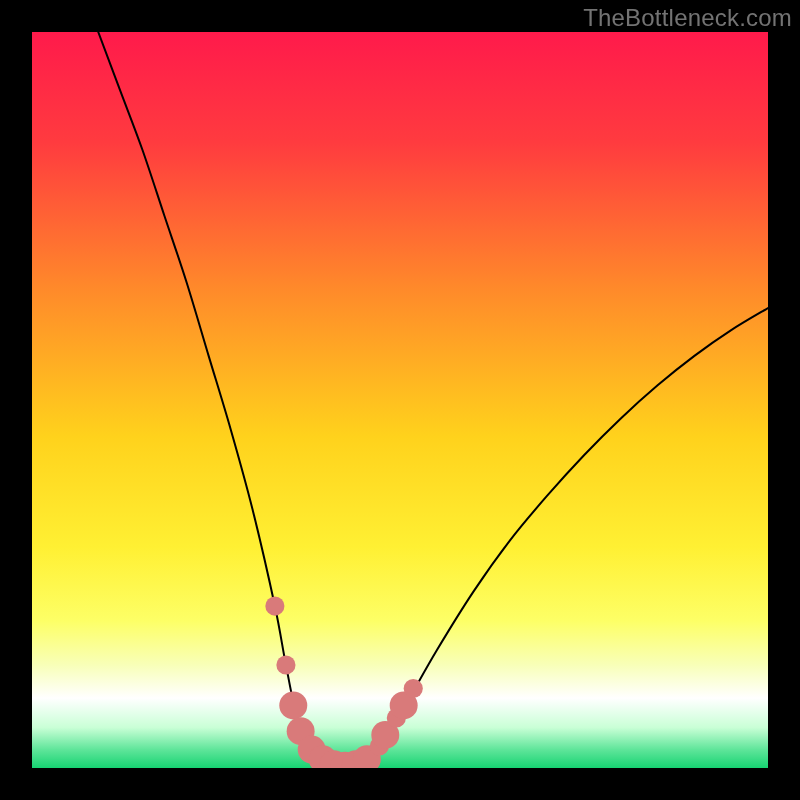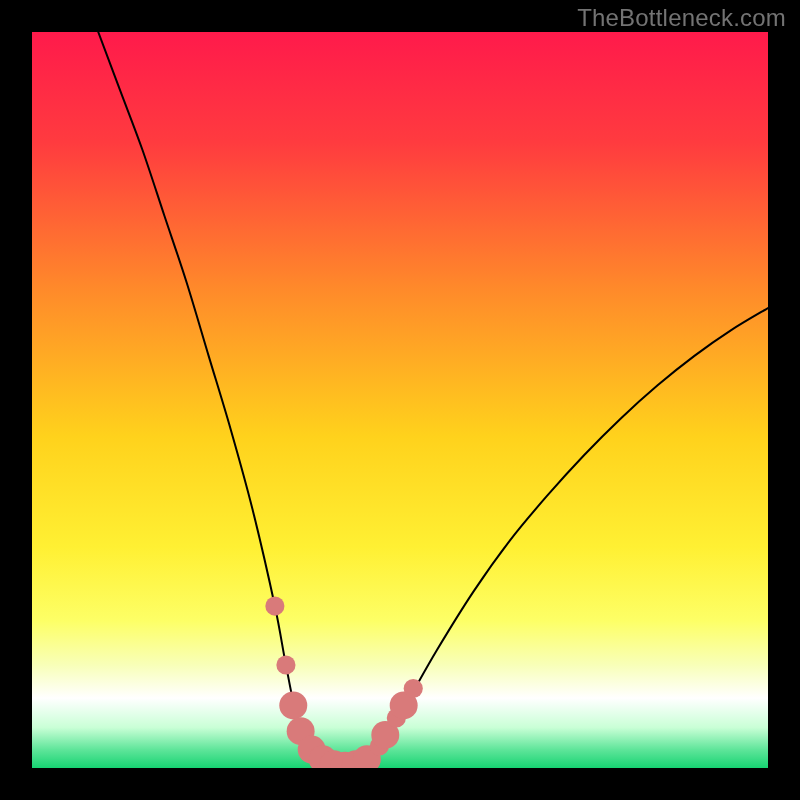--- a/index.html
+++ b/index.html
@@ -12,21 +12,21 @@
     font-family: Arial, Helvetica, sans-serif;
   }
   .frame {
     position: absolute;
     inset: 0;
     background: #000;
   }
   .watermark {
     position: absolute;
     top: 4px;
-    right: 14px;
+    right: 8px;
     color: #737373;
     font-size: 24px;
     font-weight: 500;
     letter-spacing: 0.2px;
     z-index: 10;
   }
   .plot {
     position: absolute;
     left: 32px;
     top: 32px;

